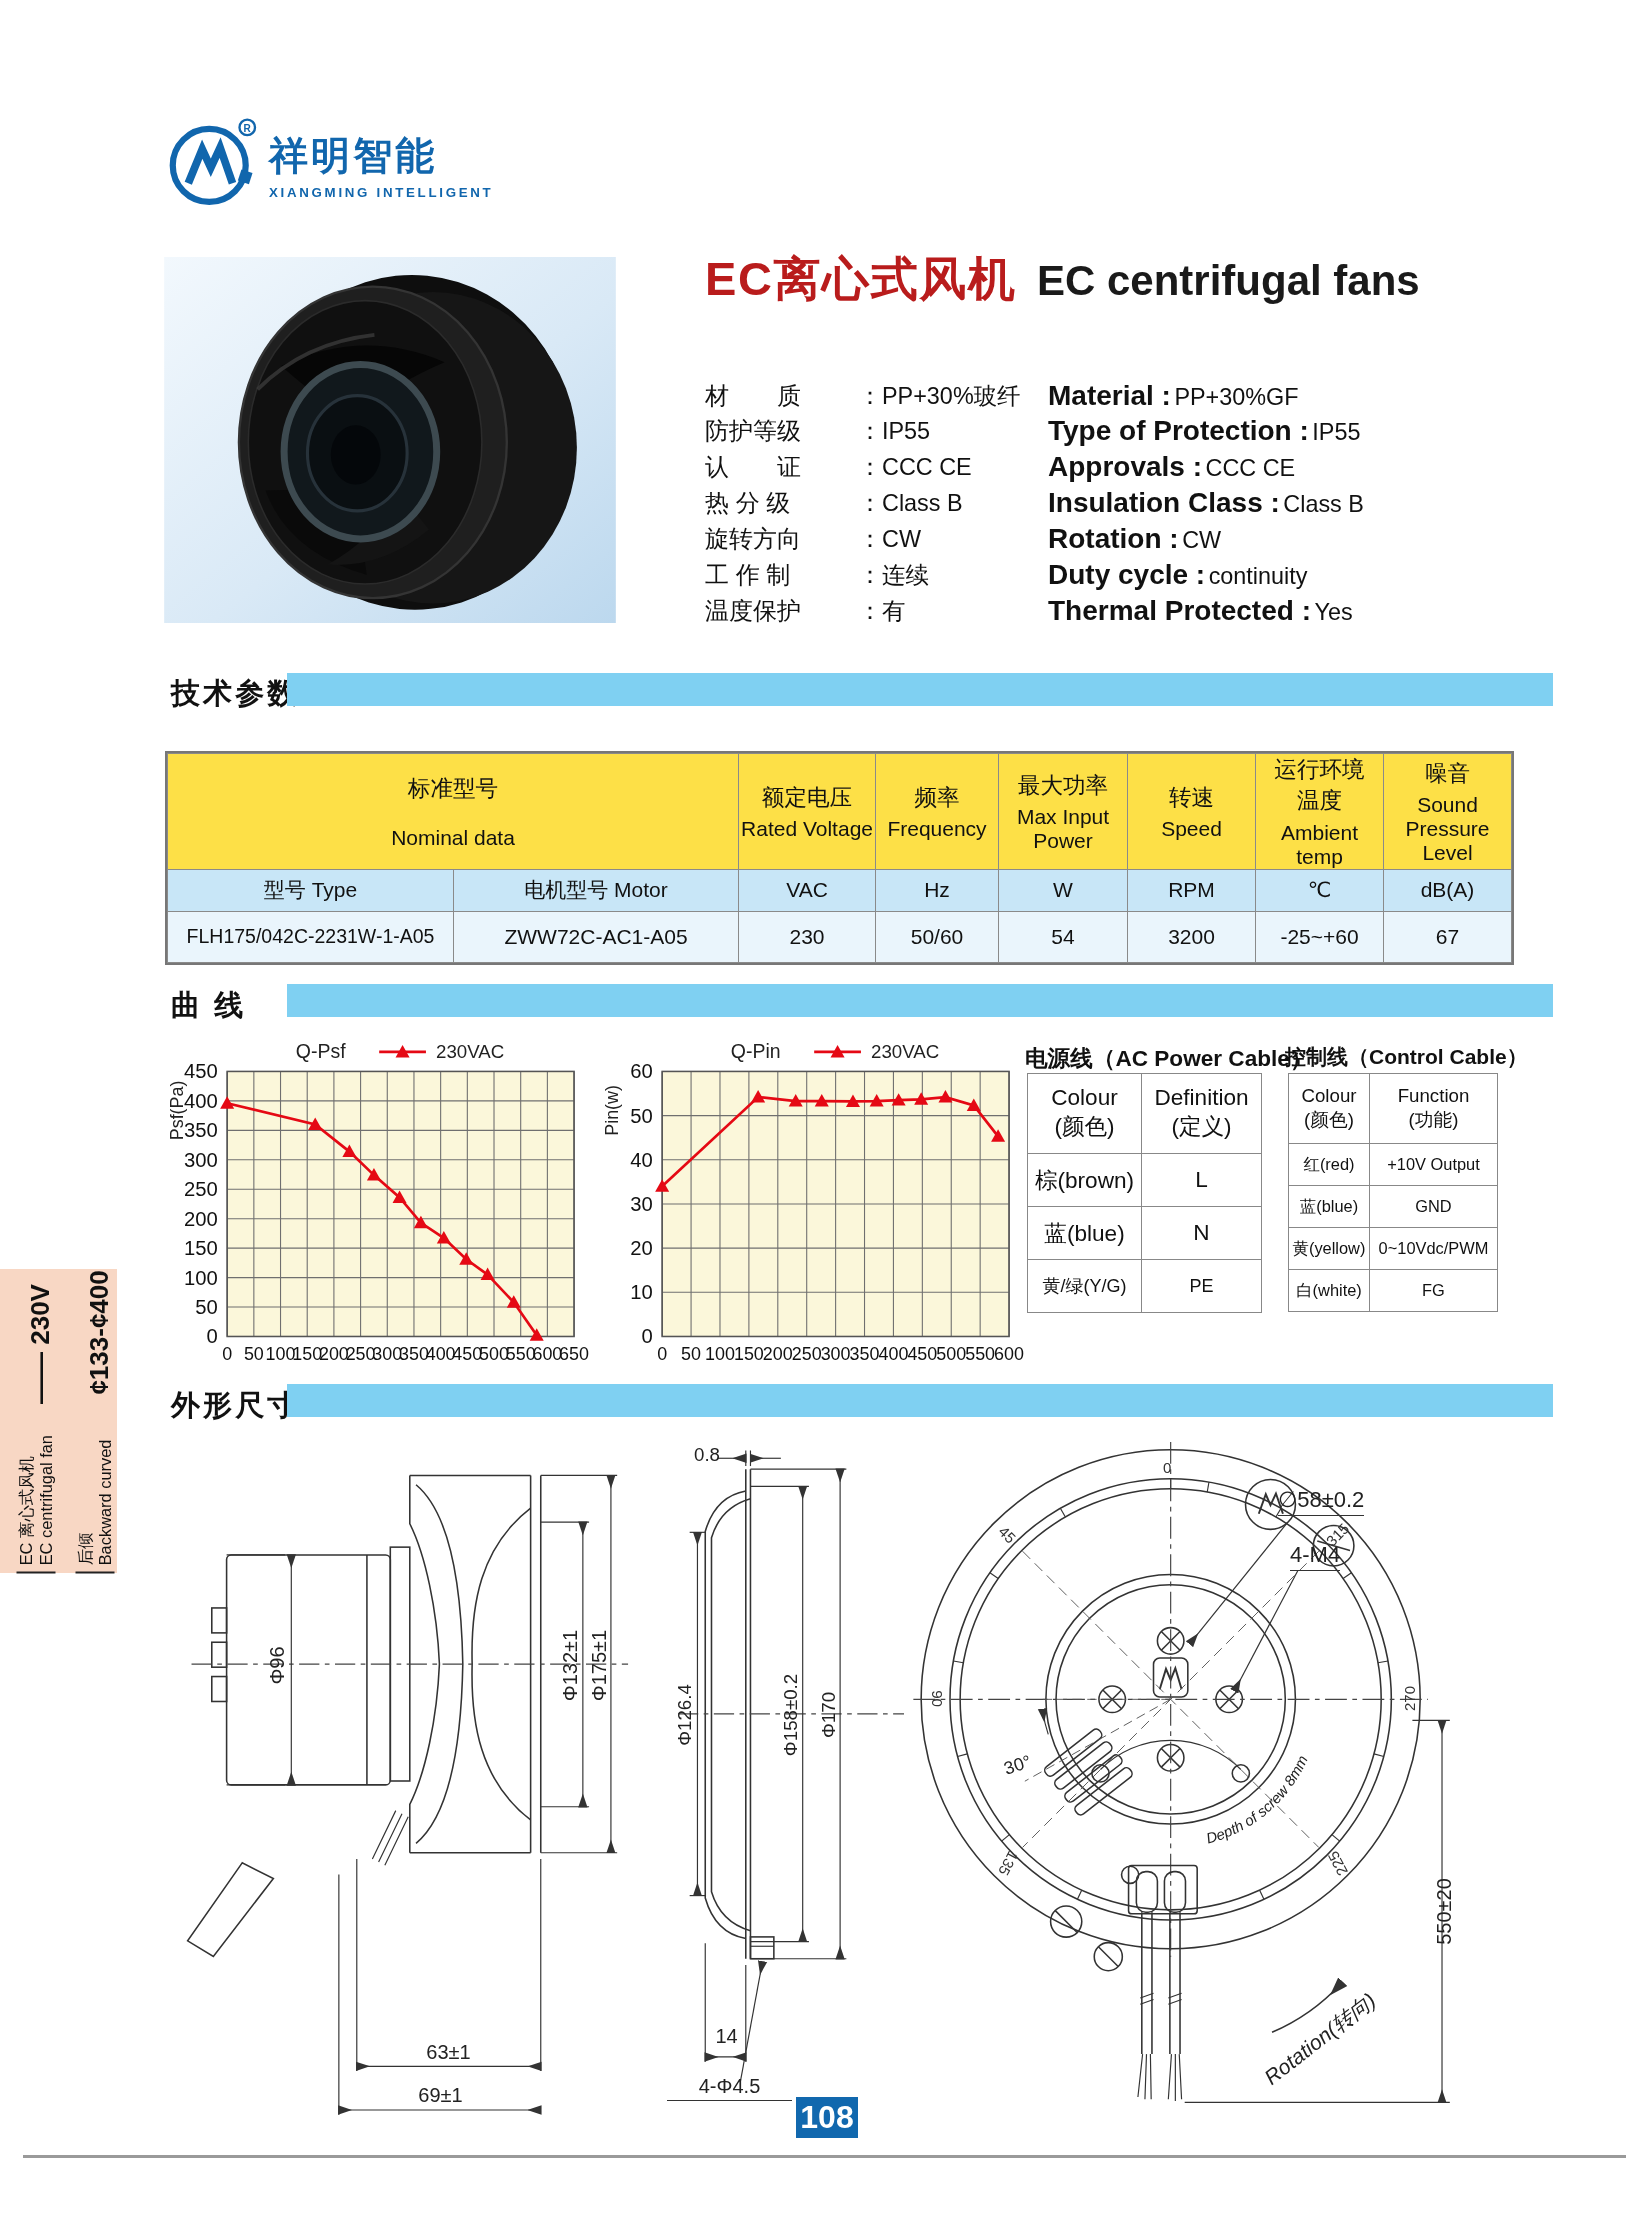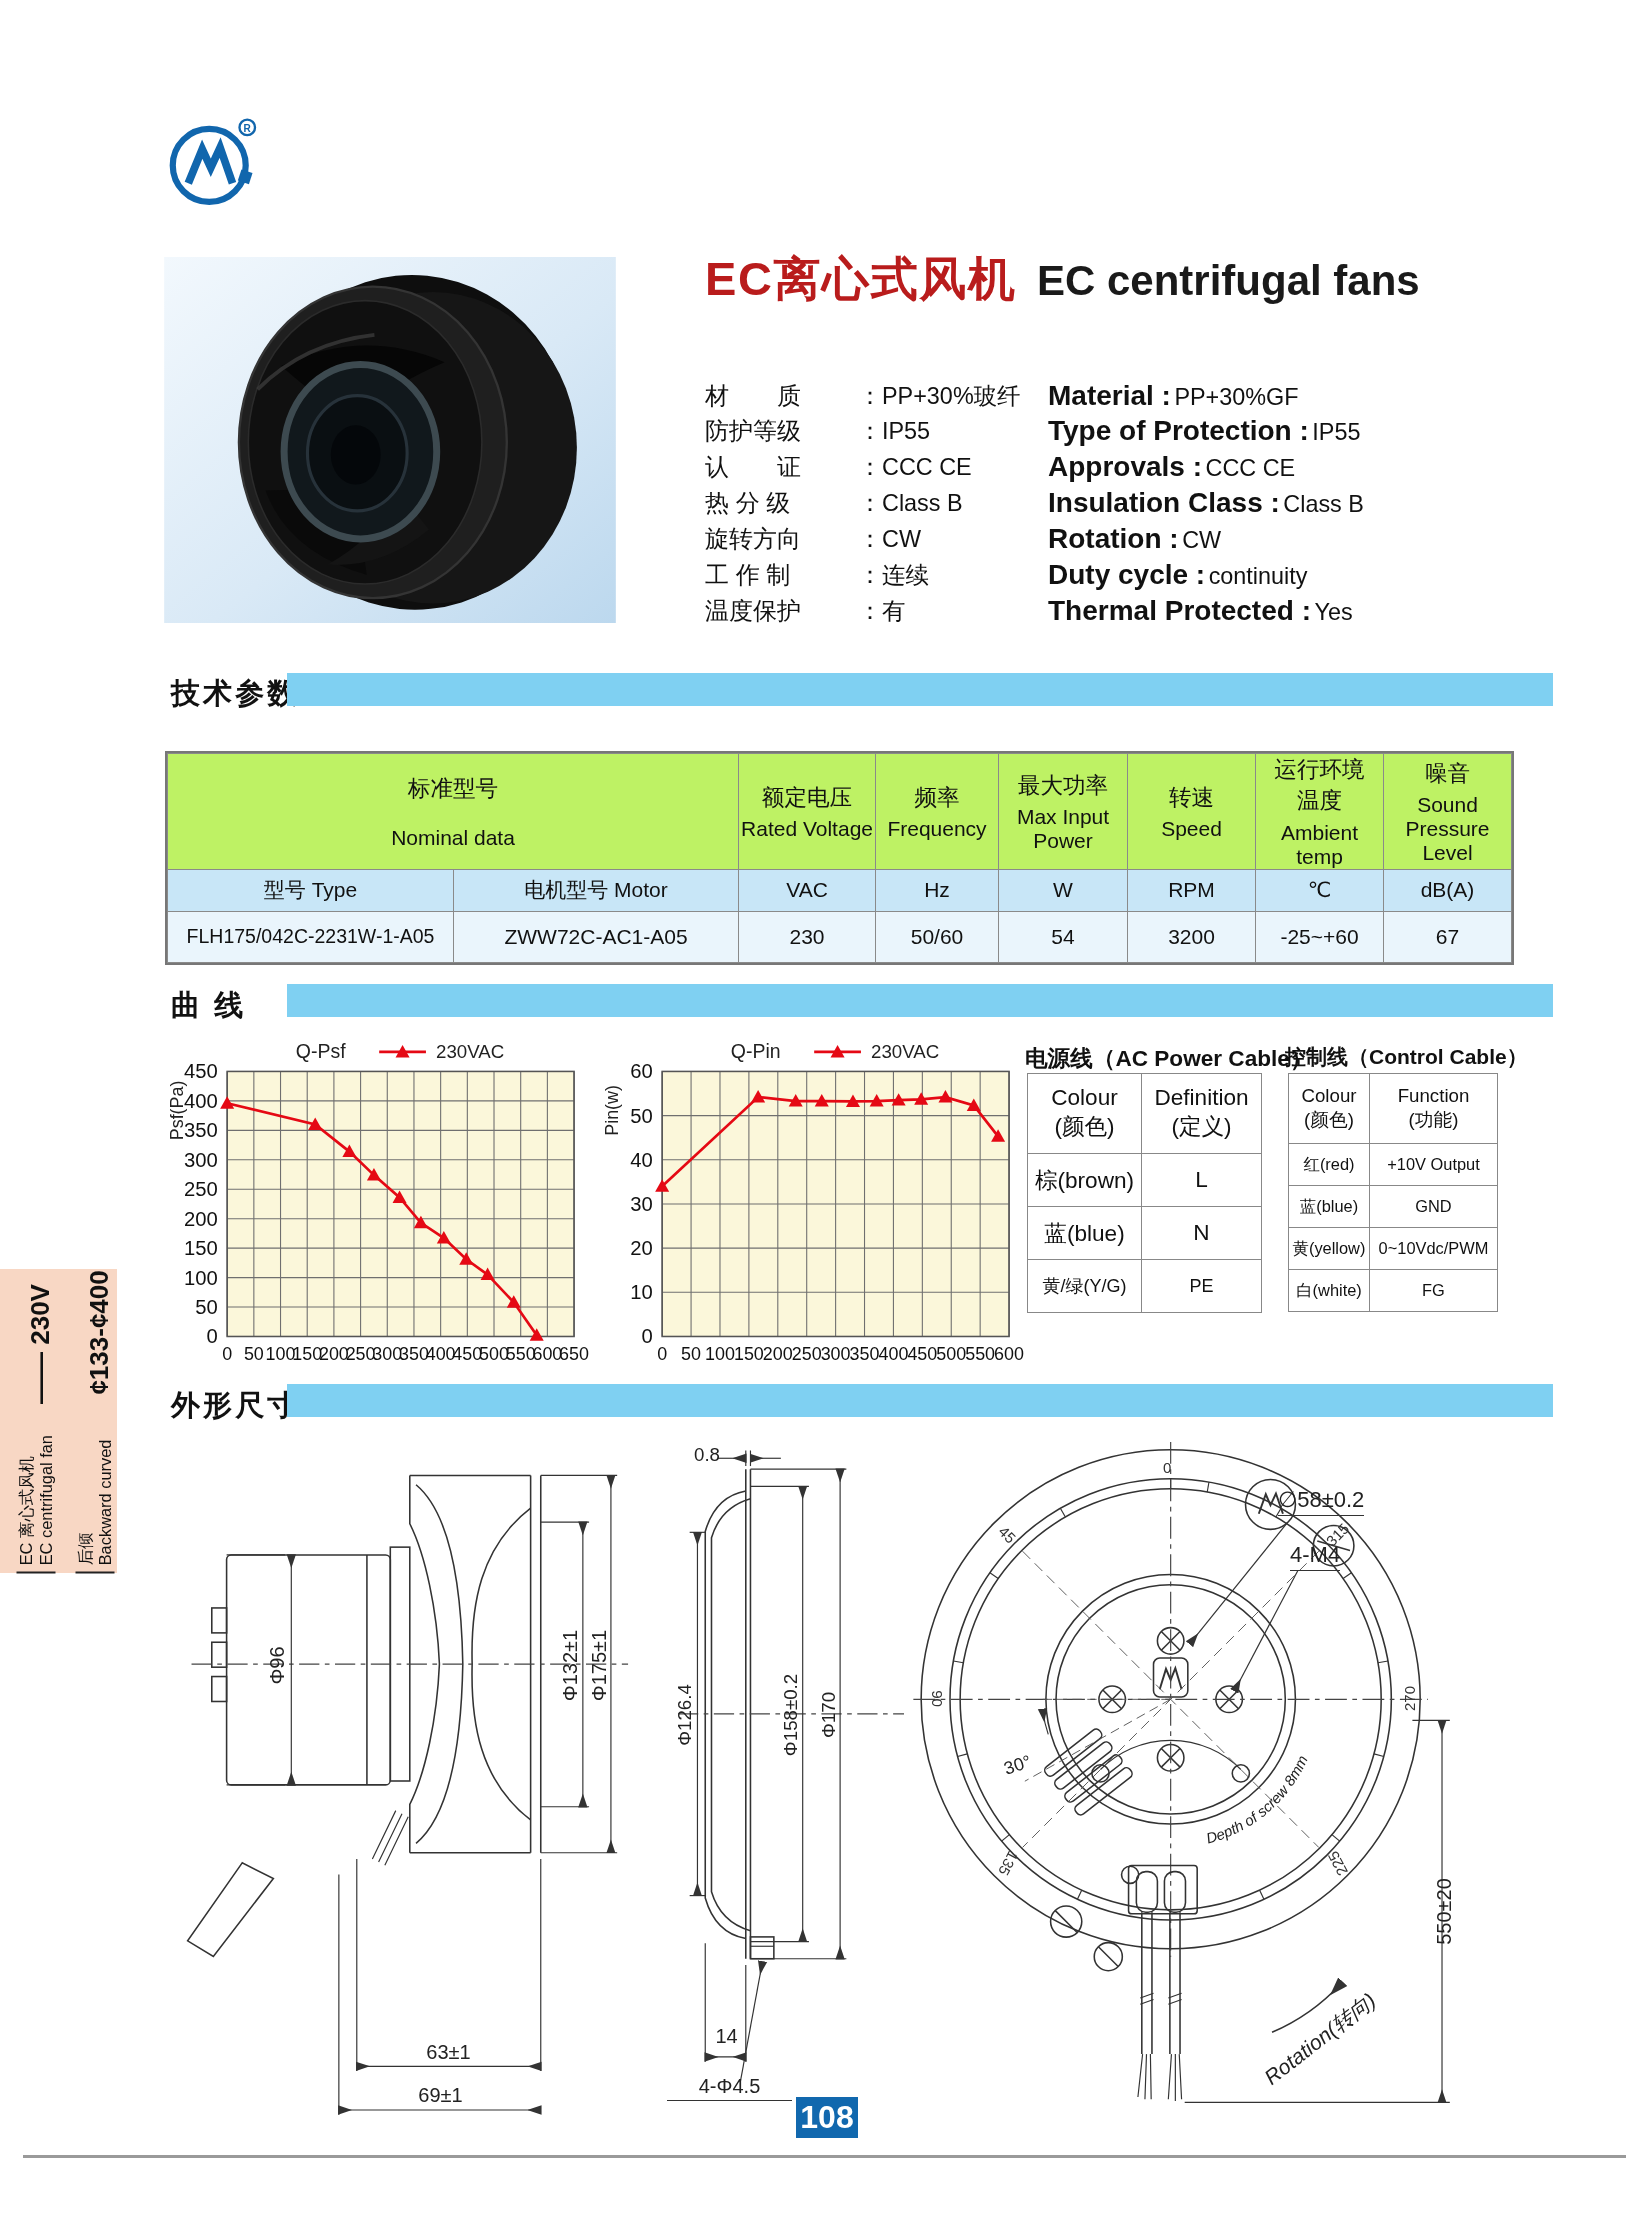--- a/index.html
+++ b/index.html
@@ -19,21 +19,21 @@
   .spec-cn-l{display:inline-block;width:153px;font-size:24px;font-weight:400;}
   .spec-cn-v{font-size:23.4px;}
   .spec-en-l{font-size:28px;font-weight:700;}
   .spec-en-v{font-size:23.4px;}
   
   .sec-txt{font-size:29px;font-weight:800;letter-spacing:3.1px;}
   .sec-band{background:#7fd0f2;height:33px;}
   
   table.tech{border-collapse:collapse;table-layout:fixed;width:1343px;}
   table.tech td{border:1.6px solid #8a8a8a;text-align:center;vertical-align:middle;padding:0;}
-  table.tech .h1{background:#bef264;height:97px;}
+  table.tech .h1{background:#fde047;height:97px;}
   table.tech .h2{background:#c8e6f7;height:42px;font-size:21px;}
   table.tech .dr{background:#eaf5fc;height:51px;font-size:21px;}
   .th-cn{font-size:22.6px;font-weight:400;}
   .th-en{font-size:21px;margin-top:4.7px;}
   .tech-wrap{border:2.3px solid #777;}
   
   .cab-title{font-size:22.6px;font-weight:600;white-space:nowrap;}
   table.cab{border-collapse:collapse;table-layout:fixed;}
   table.cab td{border:1.6px solid #888;text-align:center;vertical-align:middle;}
   
@@ -58,20 +58,24 @@
 <div id="page">
 
   <div class="abs" style="left:165px;top:115px;width:437px;height:101px;">
     <svg class="abs" style="left:0;top:0;" width="97" height="97" viewBox="0 0 125 125">
       <circle cx="57" cy="65" r="47" fill="none" stroke="#1166ad" stroke-width="8"></circle>
       <rect x="96" y="72" width="15" height="15" fill="#1166ad" transform="rotate(18 103 79)"></rect>
       <path d="M 30 88 L 48 44 L 59 68 L 71 42 L 87 88" fill="none" stroke="#1166ad" stroke-width="10" stroke-linejoin="miter"></path>
       <circle cx="106" cy="16" r="10" fill="none" stroke="#1166ad" stroke-width="3"></circle>
       <text x="106" y="22" text-anchor="middle" font-size="13" fill="#1166ad" font-weight="bold">R</text>
     </svg>
+    <div class="abs" style="left:104px;top:14px;">
+      <div class="logo-cn">祥明智能</div>
+      <div class="logo-en">XIANGMING INTELLIGENT</div>
+    </div>
   </div>
 
   <div class="abs" style="left:164px;top:257px;width:452px;height:366px;">
     <svg width="452" height="366" viewBox="0 0 580 470">
       <defs>
         <linearGradient id="pbg" x1="0" y1="0" x2="1" y2="1">
           <stop offset="0" stop-color="#f2f8fd"></stop>
             <stop offset="0.55" stop-color="#d9e9f6"></stop>
             <stop offset="1" stop-color="#bcd8ee"></stop>
         </linearGradient>

